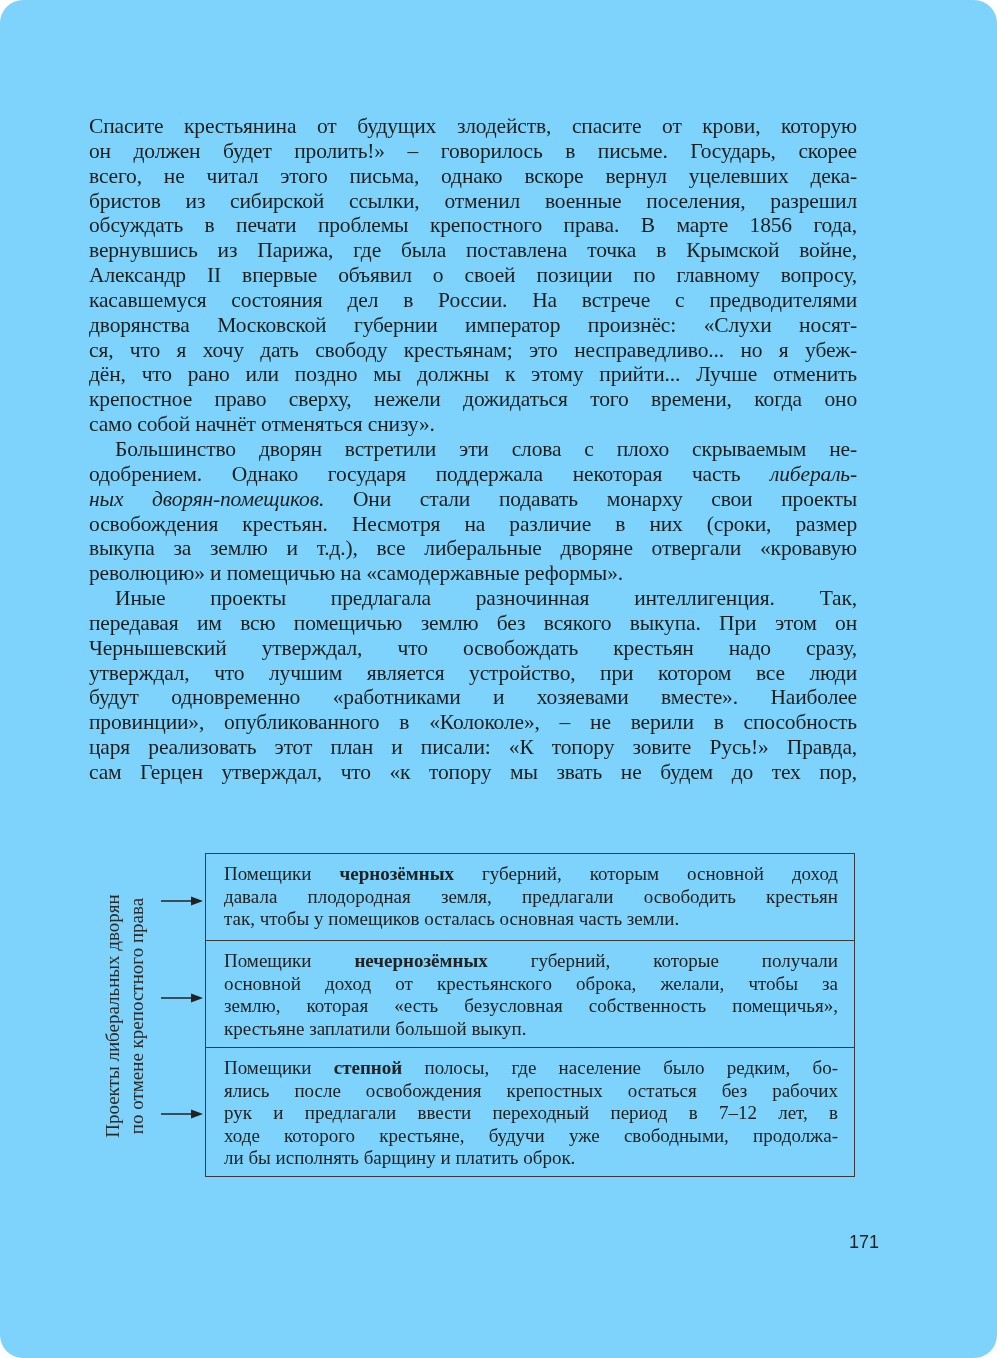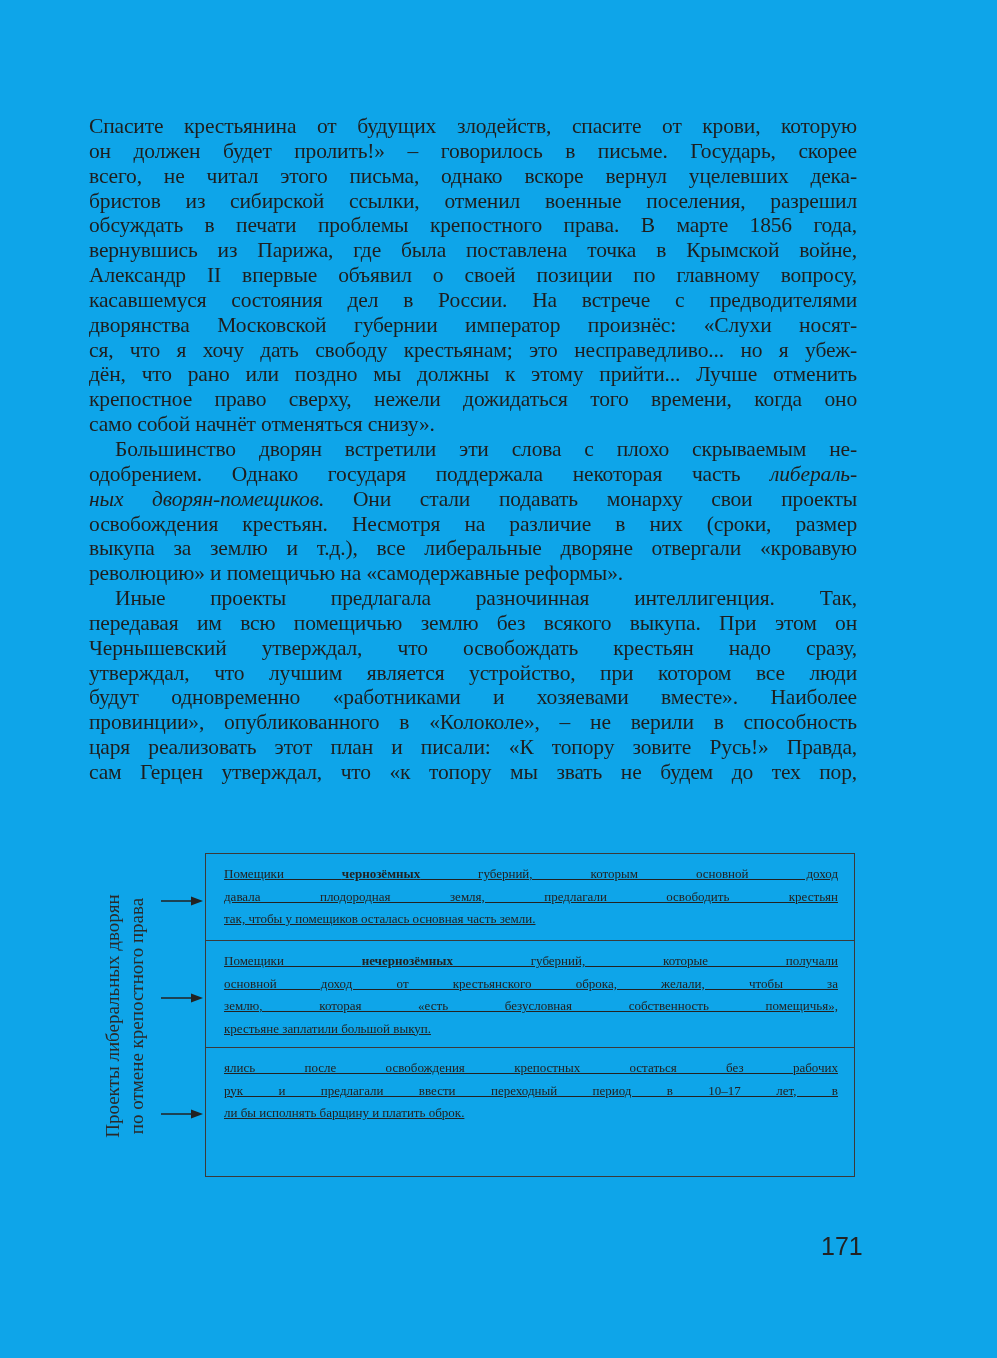--- a/index.html
+++ b/index.html
@@ -1,20 +1,21 @@
 <!DOCTYPE html>
 <html><head>
 <meta charset="utf-8">
 <style>
   html, body { margin: 0; padding: 0; background: #ffffff; }
   body { width: 997px; height: 1358px; position: relative; overflow: hidden; }
   .page {
     position: absolute; left: 0; top: 0; width: 997px; height: 1358px;
-    background: #0ea5e9; color: #1e1e1e;
+    background: #7dd3fc; color: #1e1e1e;
     font-family: "Liberation Serif", "DejaVu Serif", serif;
+    border-radius: 23px;
   }
   .text-block {
     position: absolute; left: 89px; top: 114px; width: 768px;
     font-size: 21.5px; line-height: 24.85px;
     text-align: justify; letter-spacing: -0.15px;
   }
   .text-block p { margin: 0; }
   .text-block .line { display: block; text-align: justify; text-align-last: justify; white-space: nowrap; }
   .text-block .line.last { text-align-last: left; }
   em { font-style: italic; }
@@ -30,32 +31,31 @@
     font-size: 19px; line-height: 24px; color: #2a2a2a; white-space: nowrap;
   }
   .arrow { position: absolute; left: 72px; width: 42px; height: 12px; }
   .arrow svg { display: block; }
   .boxes {
     position: absolute; left: 116px; top: 0; width: 650px;
     border: 1.6px solid #3a3a3a; box-sizing: border-box;
   }
   .box {
     padding: 9px 16px 7px 18px; box-sizing: border-box;
-    font-size: 13px; line-height: 22.5px; text-align: justify; color: #222;
+    font-size: 19px; line-height: 22.5px; text-align: justify; color: #222;
     border-bottom: 1.6px solid #3a3a3a;
-    text-decoration: underline;
   }
   .box:last-child { border-bottom: none; }
   .box b { font-weight: bold; }
   .box .line { display: block; text-align: justify; text-align-last: justify; white-space: nowrap; }
   .box .line.last { text-align-last: left; }
   .page-number {
-    position: absolute; left: 821px; top: 1232px;
+    position: absolute; left: 849px; top: 1232px;
     font-family: "Liberation Sans", "DejaVu Sans", sans-serif;
-    font-size: 25px; color: #222;
+    font-size: 18px; color: #222;
   }
 </style>
 </head>
 <body>
 
 <div class="page">
 
   <div class="text-block">
     <p>
       <span class="line">Спасите крестьянина от будущих злодейств, спасите от крови, которую</span>
@@ -125,21 +125,23 @@
         <span class="line">давала плодородная земля, предлагали освободить крестьян</span>
         <span class="line last">так, чтобы у помещиков осталась основная часть земли.</span>
       </div>
       <div class="box" style="height:107px;">
         <span class="line"><span>Помещики </span><b>нечернозёмных</b><span> губерний, которые получали</span></span>
         <span class="line">основной доход от крестьянского оброка, желали, чтобы за</span>
         <span class="line">землю, которая «есть безусловная собственность помещичья»,</span>
         <span class="line last">крестьяне заплатили большой выкуп.</span>
       </div>
       <div class="box" style="height:128px;">
+        <span class="line"><span>Помещики </span><b>степной</b><span> полосы, где население было редким, бо-</span></span>
         <span class="line">ялись после освобождения крепостных остаться без рабочих</span>
-        <span class="line">рук и предлагали ввести переходный период в 10–17 лет, в</span>
+        <span class="line">рук и предлагали ввести переходный период в 7–12 лет, в</span>
+        <span class="line">ходе которого крестьяне, будучи уже свободными, продолжа-</span>
         <span class="line last">ли бы исполнять барщину и платить оброк.</span>
       </div>
     </div>
   </div>
 
   <div class="page-number">171</div>
 </div>
 
 </body></html>

